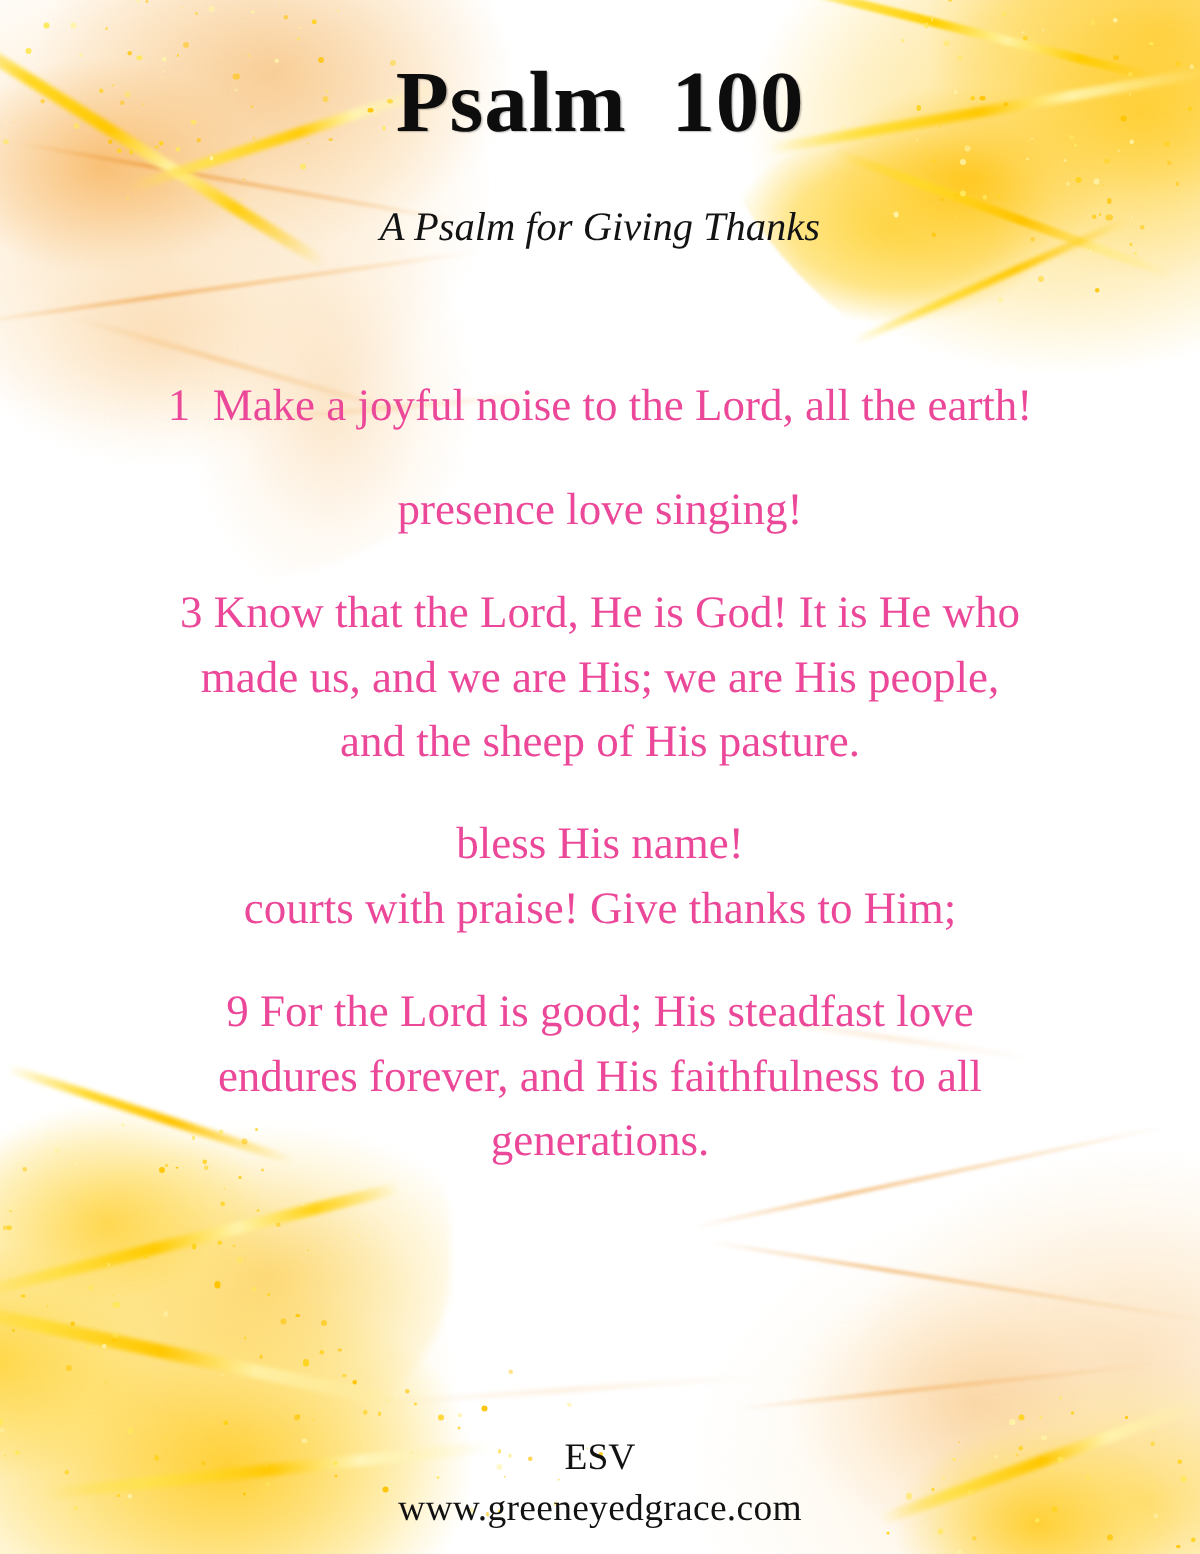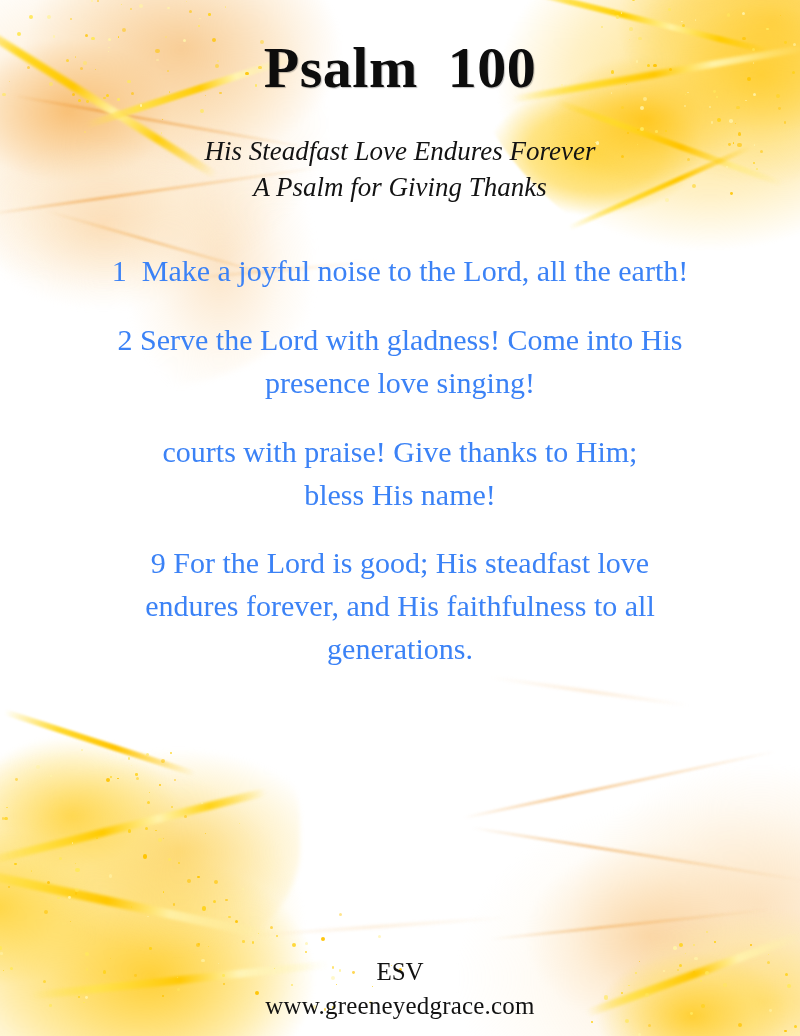--- a/index.html
+++ b/index.html
@@ -302,21 +302,21 @@
     color: #131313;
     line-height: 1.32;
   }
   .subtitle div { white-space: pre; }
 
   .verses {
     position: absolute;
     top: 250px; left: 30px; width: 740px;
     font-size: 30px;
     line-height: 1.43;
-    color: #3b82f6;
+    color: #ec4899;
   }
   .verse { margin-bottom: 26px; }
   .verse:last-child { margin-bottom: 0; }
   .verse div { white-space: pre; }
 
   .footer {
     position: absolute;
     bottom: 14px; left: 0; width: 800px;
     line-height: 1.34;
     color: #121212;
@@ -653,39 +653,42 @@
         <div class="speck" style="left: 339.1px; top: 913px; width: 3.4px; height: 3.4px; background: rgb(255, 196, 0); opacity: 0.45;"></div>
         <div class="speck" style="left: 390.9px; top: 964.7px; width: 1.1px; height: 1.1px; background: rgb(255, 210, 26); opacity: 0.72;"></div>
       </div>
   </div>
 
   <div id="content">
 
     <div class="title">Psalm  100</div>
 
     <div class="subtitle">
-      <div>His Steadfast Love Endures Forever</div>
       <div>A Psalm for Giving Thanks</div>
     </div>
 
     <div class="verses">
 
       <div class="verse">
         <div>1  Make a joyful noise to the Lord, all the earth!</div>
       </div>
 
       <div class="verse">
-        <div>2 Serve the Lord with gladness! Come into His</div>
         <div>presence love singing!</div>
       </div>
 
-
       <div class="verse">
+        <div>3 Know that the Lord, He is God! It is He who</div>
+        <div>made us, and we are His; we are His people,</div>
+        <div>and the sheep of His pasture.</div>
+      </div>
+
+      <div class="verse">
+        <div>bless His name!</div>
         <div>courts with praise! Give thanks to Him;</div>
-        <div>bless His name!</div>
       </div>
 
       <div class="verse">
         <div>9 For the Lord is good; His steadfast love</div>
         <div>endures forever, and His faithfulness to all</div>
         <div>generations.</div>
       </div>
 
     </div>
 

